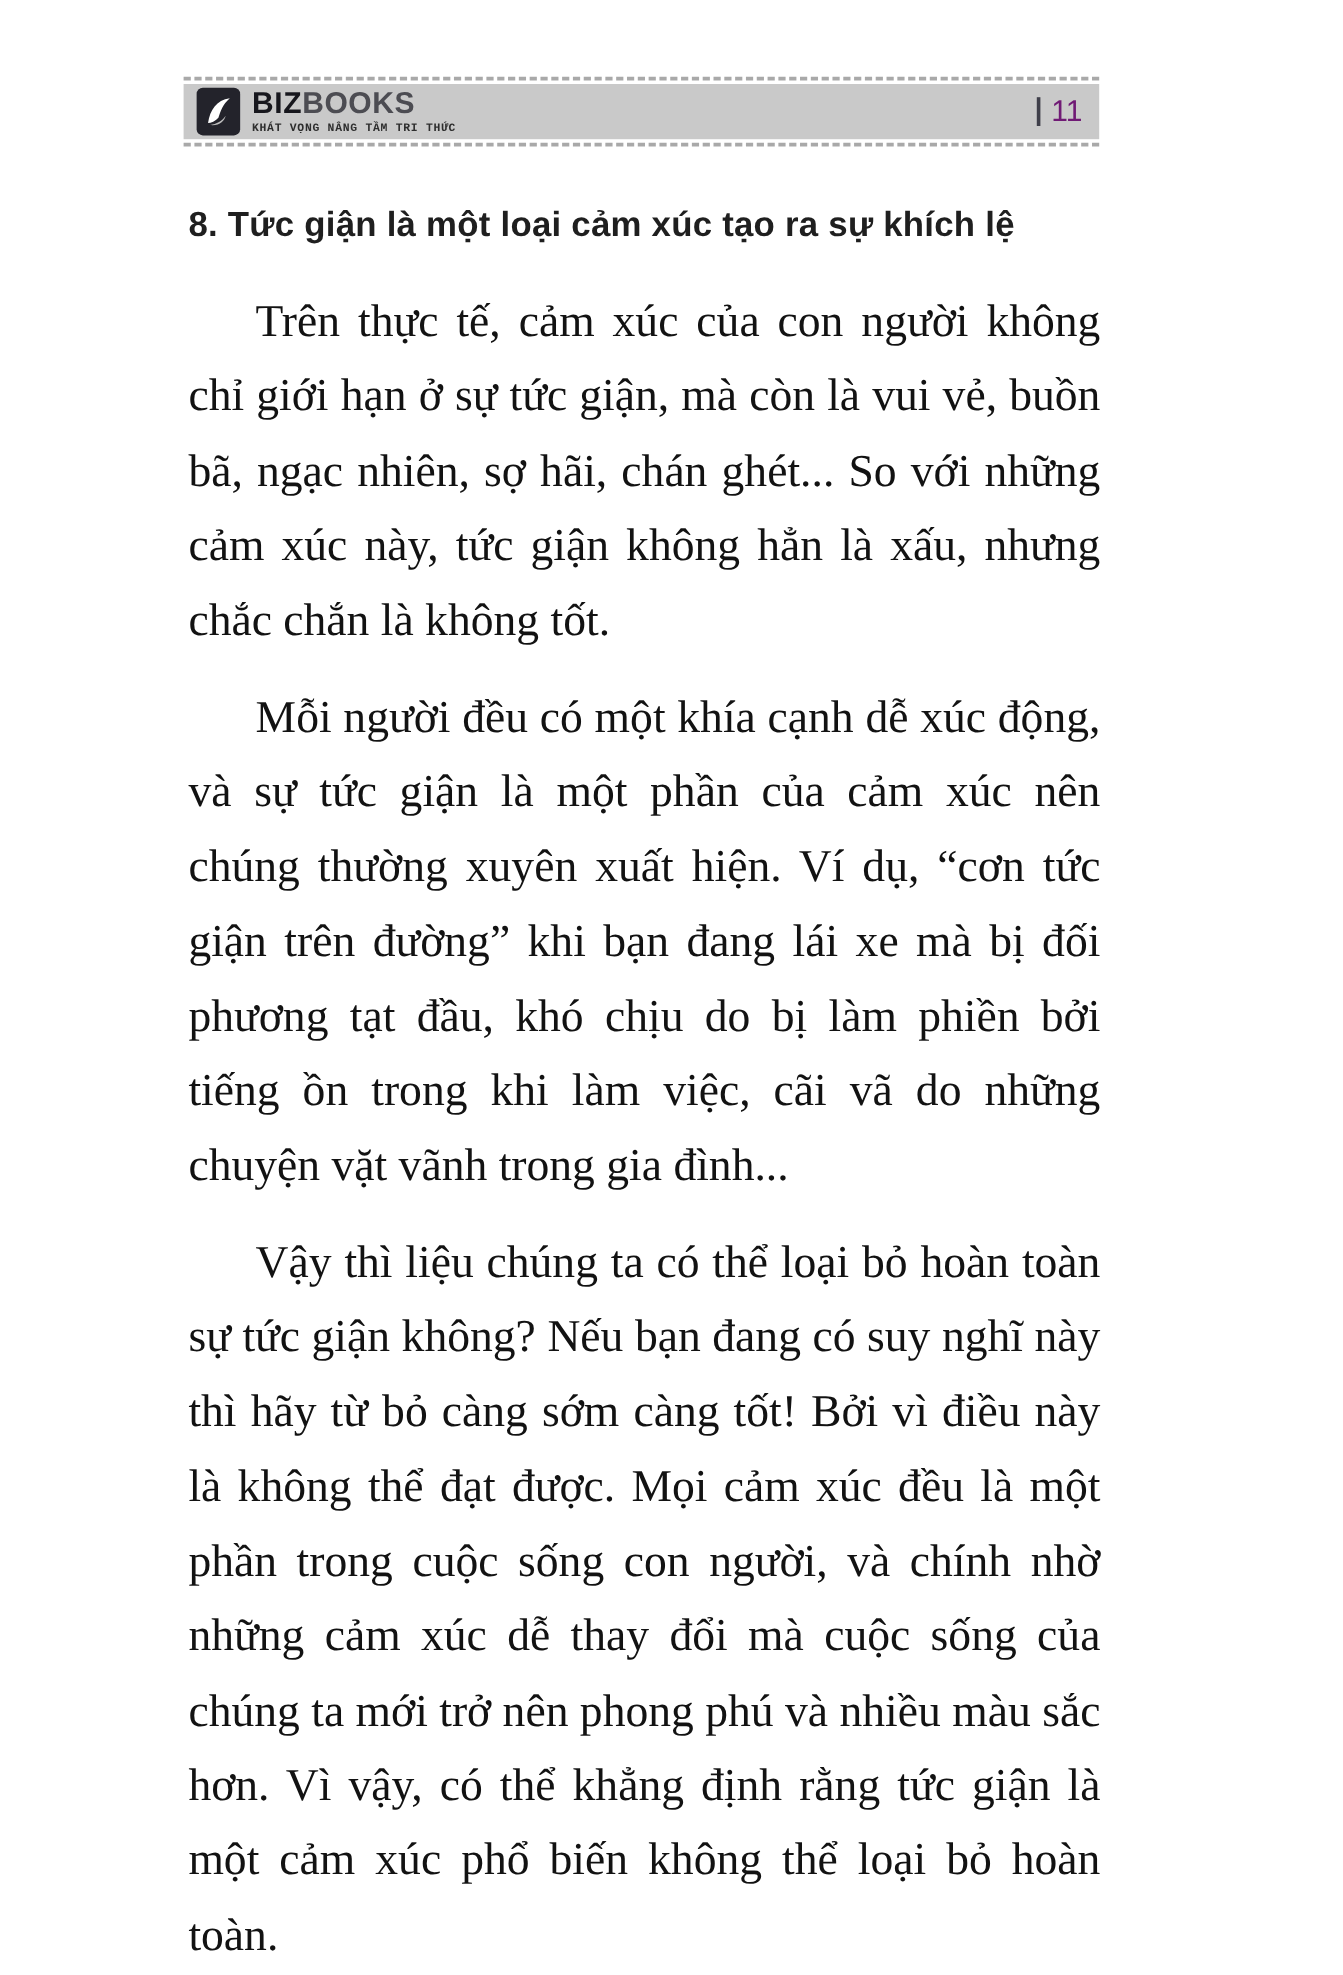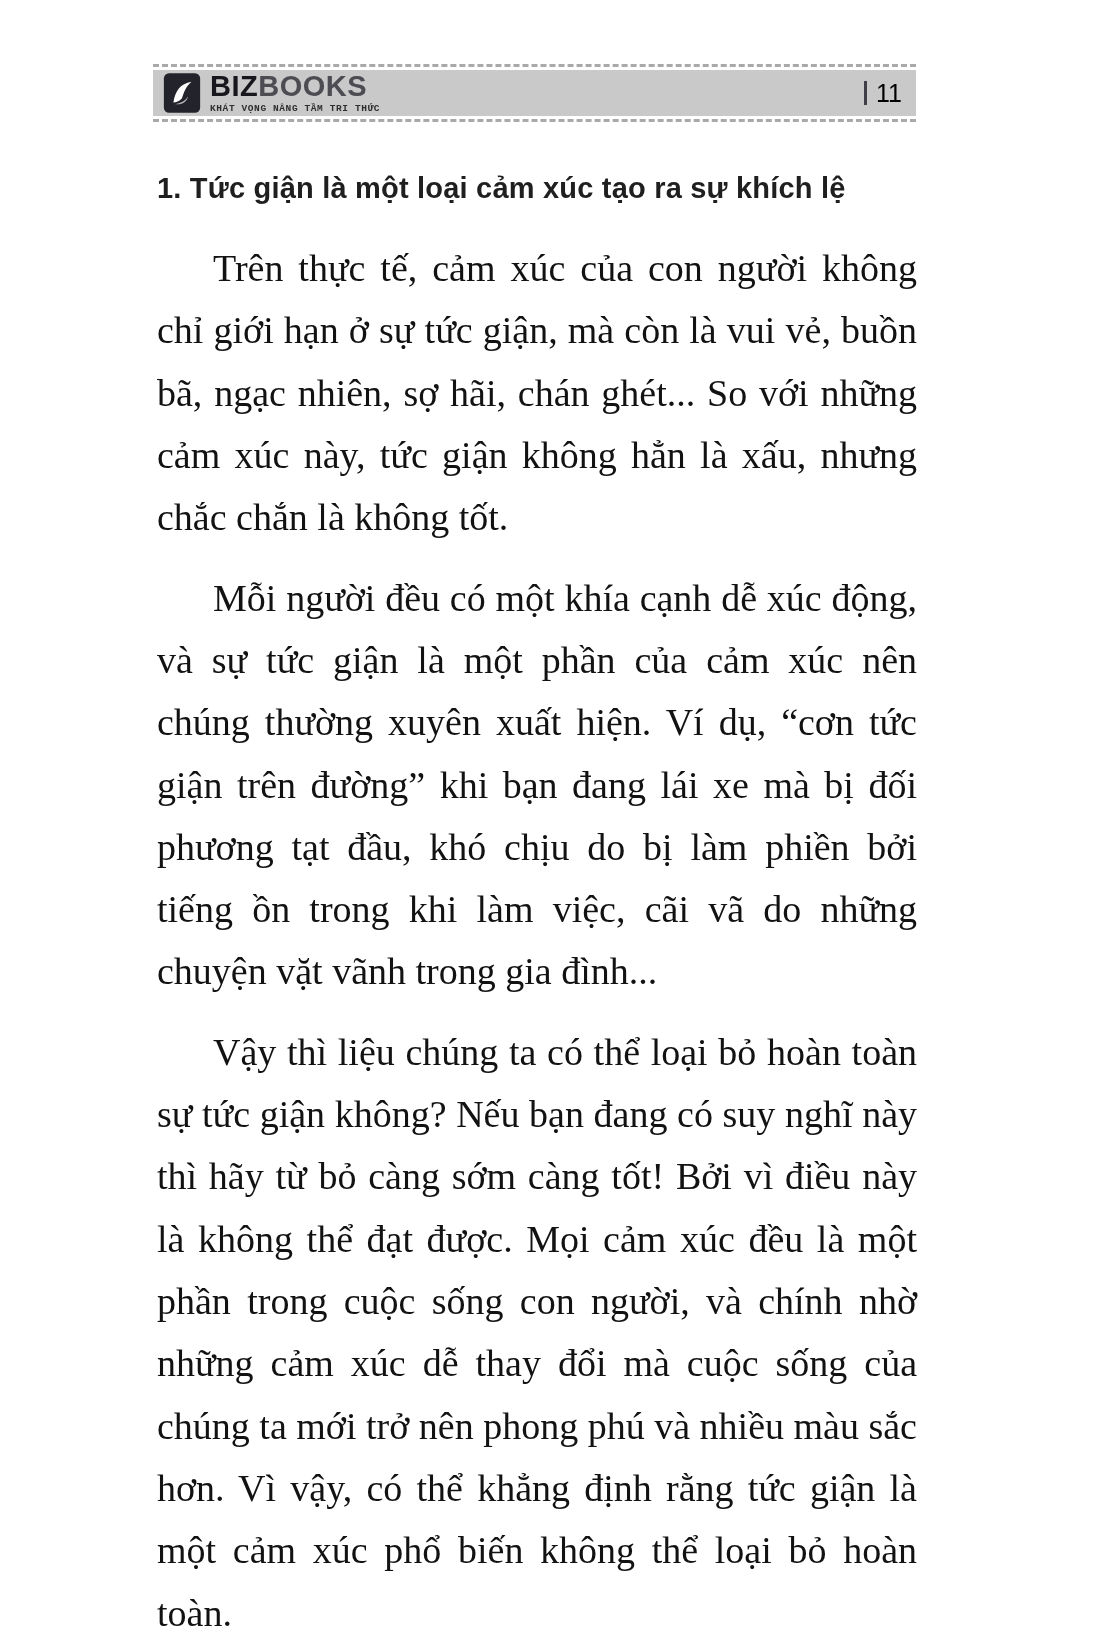--- a/index.html
+++ b/index.html
@@ -36,40 +36,40 @@
   .brand {
     display: flex;
     align-items: center;
     gap: 9px;
   }
   .logo-stamp { display: inline-flex; }
   .brand-text { display: flex; flex-direction: column; line-height: 1; }
   .brand-name {
     font-family: "Liberation Sans", sans-serif;
     font-weight: 700;
-    font-size: 29px;
+    font-size: 25px;
     letter-spacing: 0.5px;
   }
   .brand-biz { color: #17171d; }
   .brand-books { color: #4c4c52; }
   .brand-tagline {
     font-family: Liberation Mono, monospace;
     font-weight: 700;
     font-size: 9.5px;
     letter-spacing: 0.6px;
     color: #2e2e2e;
     margin-top: 3px;
     white-space: nowrap;
   }
   .page-number {
     display: flex;
     align-items: center;
     font-family: "Liberation Sans", sans-serif;
     font-size: 25px;
-    color: #000000;
+    color: #701a75;
   }
   .pn-divider {
     display: inline-block;
     width: 3px;
     height: 24px;
     background: #3f3f4a;
     margin-right: 9px;
   }
 
   
@@ -119,19 +119,19 @@
         </div>
       </div>
       <div class="page-number">
         <span class="pn-divider"></span>
         <span>11</span>
       </div>
     </div>
   </div>
 
   <main class="content">
-    <h2 class="heading">1. Tức giận là một loại cảm xúc tạo ra sự khích lệ</h2>
+    <h2 class="heading">8. Tức giận là một loại cảm xúc tạo ra sự khích lệ</h2>
     <p class="para">Trên thực tế, cảm xúc của con người không chỉ giới hạn ở sự tức giận, mà còn là vui vẻ, buồn bã, ngạc nhiên, sợ hãi, chán ghét... So với những cảm xúc này, tức giận không hẳn là xấu, nhưng chắc chắn là không tốt.</p>
     <p class="para">Mỗi người đều có một khía cạnh dễ xúc động, và sự tức giận là một phần của cảm xúc nên chúng thường xuyên xuất hiện. Ví dụ, “cơn tức giận trên đường” khi bạn đang lái xe mà bị đối phương tạt đầu, khó chịu do bị làm phiền bởi tiếng ồn trong khi làm việc, cãi vã do những chuyện vặt vãnh trong gia đình...</p>
     <p class="para">Vậy thì liệu chúng ta có thể loại bỏ hoàn toàn sự tức giận không? Nếu bạn đang có suy nghĩ này thì hãy từ bỏ càng sớm càng tốt! Bởi vì điều này là không thể đạt được. Mọi cảm xúc đều là một phần trong cuộc sống con người, và chính nhờ những cảm xúc dễ thay đổi mà cuộc sống của chúng ta mới trở nên phong phú và nhiều màu sắc hơn. Vì vậy, có thể khẳng định rằng tức giận là một cảm xúc phổ biến không thể loại bỏ hoàn toàn.</p>
   </main>
 
 </div>
 
 </body></html>

